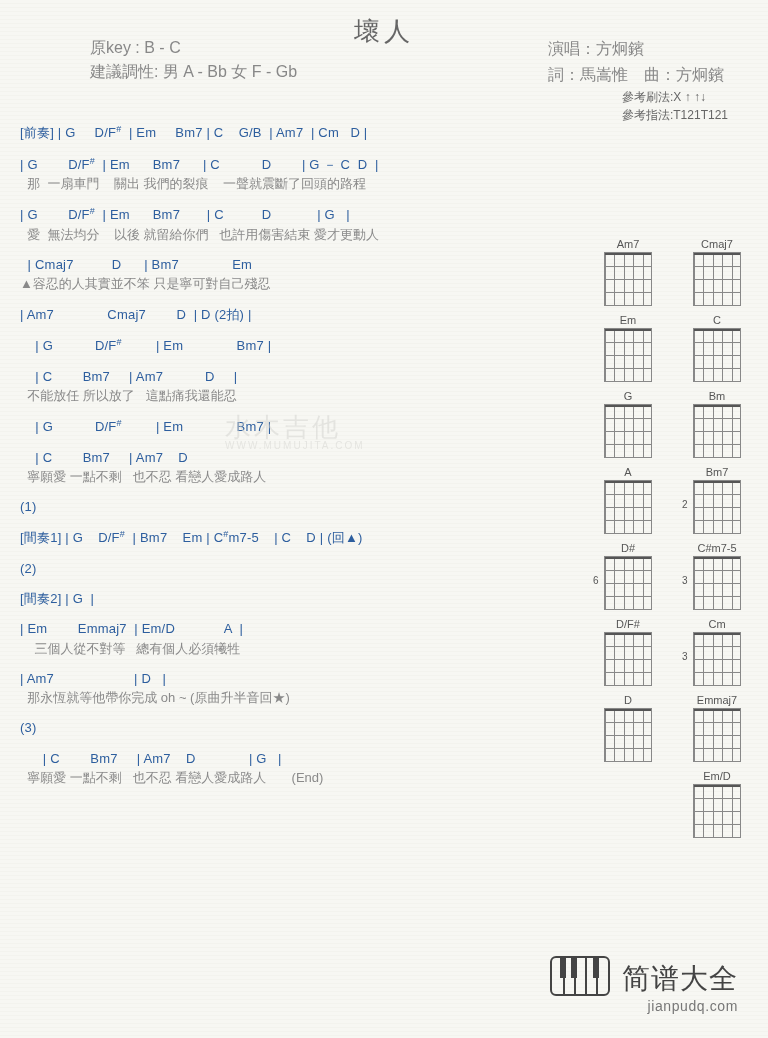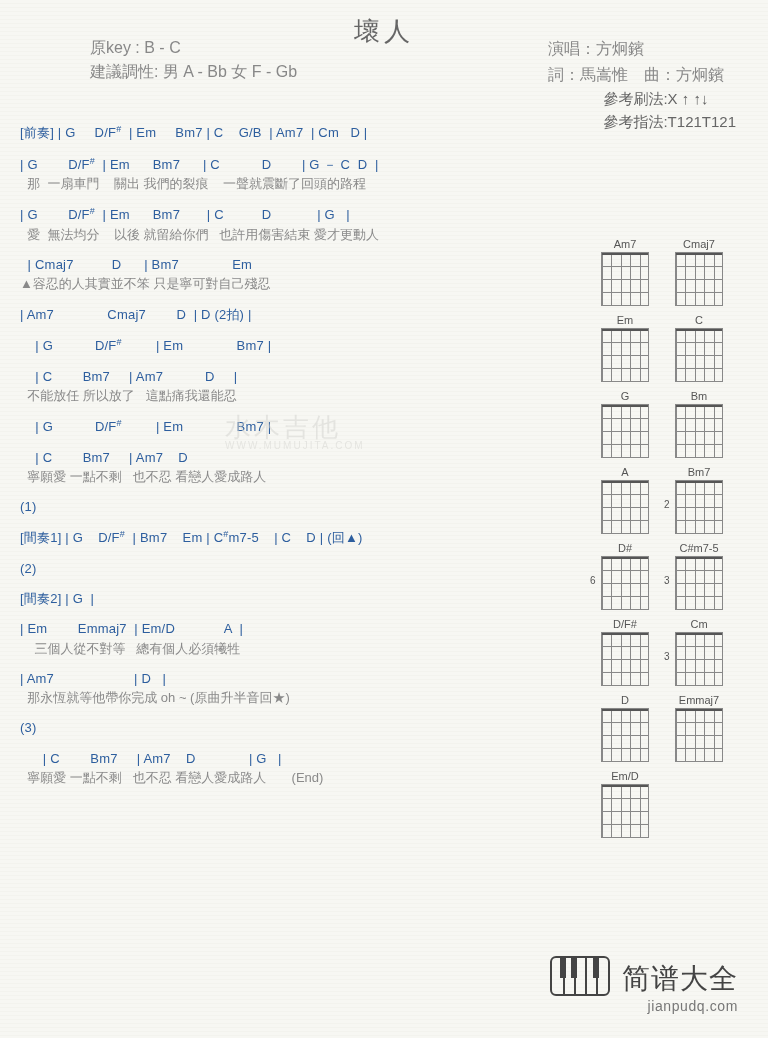--- a/index.html
+++ b/index.html
@@ -40,22 +40,22 @@
   .meta-right {
     position:absolute;
     right:44px; top:36px;
     font-size:16px;
     color:#888;
     line-height:1.6;
     text-align:left;
   }
   .strum {
     position:absolute;
-    right:32px; top:88px;
-    font-size:15px;
+    right:40px; top:88px;
+    font-size:12px;
     color:#666;
     line-height:1.5;
   }
   .content {
     margin-top:75px;
     width:560px;
   }
   .line {
     margin-bottom:3px;
     white-space:pre;
@@ -91,21 +91,22 @@
     opacity:0.5;
   }
   
   .diagrams {
     position:absolute;
     right:22px;
     top:238px;
     width:150px;
     display:flex;
     flex-wrap:wrap;
-    gap:8px 16px;
+    gap:8px 31px;
+    justify-content:flex-end;
   }
   .diagram {
     width:58px;
     text-align:center;
     font-size:10px;
     color:#666;
   }
   .diagram .label { margin-bottom:2px; font-size:11px; color:#555;}
   .fretboard {
     width:48px; height:54px;

